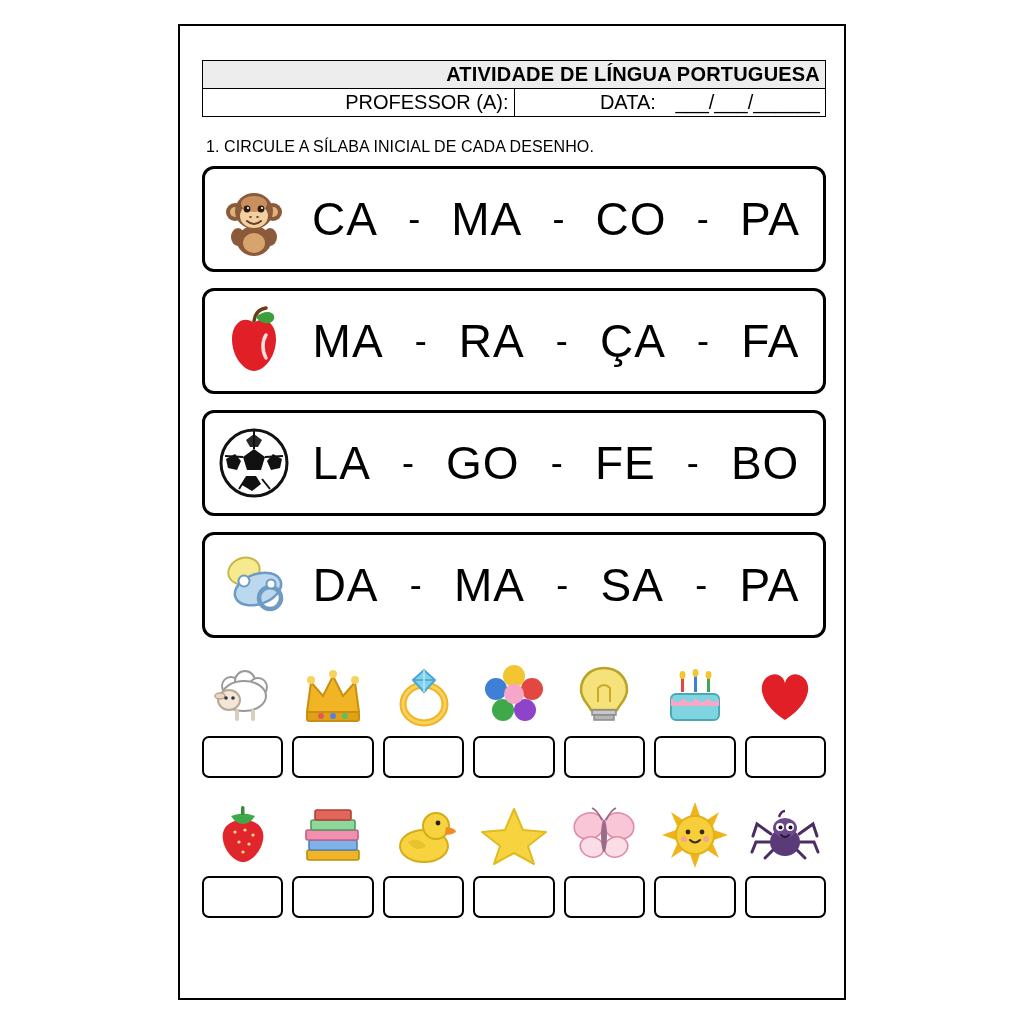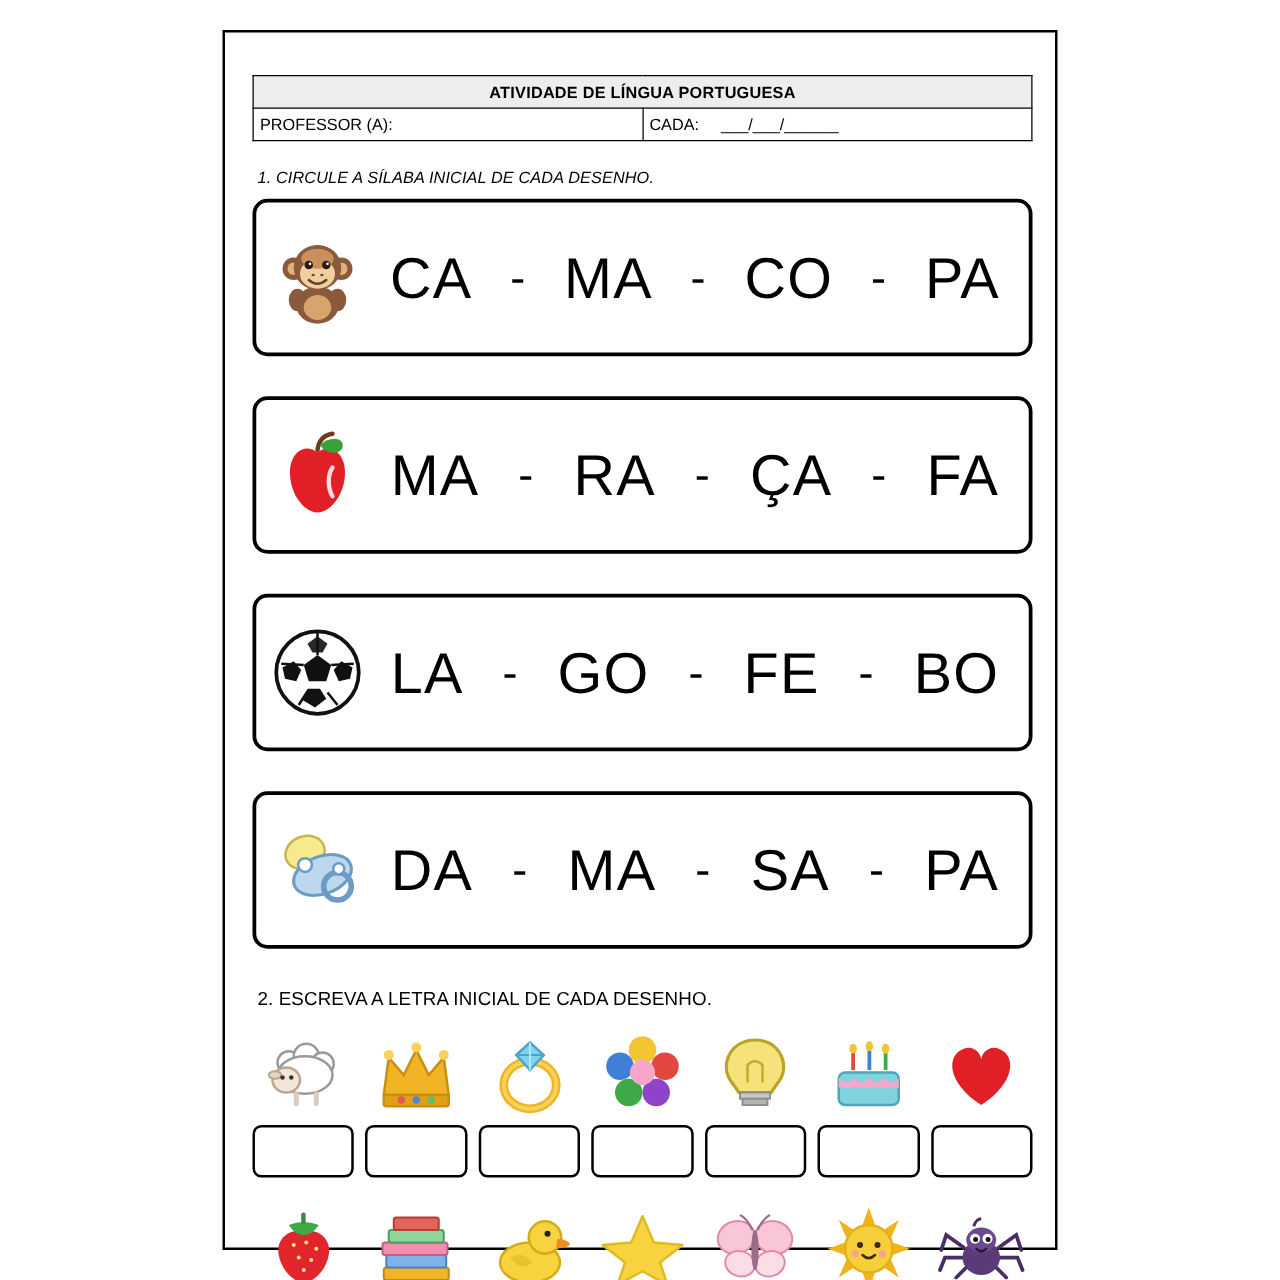--- a/index.html
+++ b/index.html
@@ -35,55 +35,55 @@
   }
 
   
   .hdr-table {
     width: 100%;
     border-collapse: collapse;
     table-layout: fixed;
   }
   .hdr-table td {
     border: 1px solid #000;
-    font-size: 13px;
+    font-size: 20px;
     padding: 2px 5px;
     height: 21px;
     vertical-align: middle;
     white-space: nowrap;
     overflow: hidden;
+    text-align: right;
   }
   .hdr-title {
     background: #ededed;
     text-align: center;
     font-weight: bold;
     font-size: 14.5px;
     letter-spacing: 0.2px;
   }
 
   
   .instr {
-    font-size: 13px;
+    font-size: 16px;
     margin: 21px 0 10px 4px;
     letter-spacing: 0.1px;
-    font-style: italic;
   }
   .instr2 {
     font-size: 15px;
     margin: 18px 0 10px 4px;
     letter-spacing: 0.1px;
   }
 
   
   .syl-row {
     position: relative;
-    height: 126px;
+    height: 106px;
     border: 3px solid #000;
     border-radius: 12px;
-    margin-bottom: 32px;
+    margin-bottom: 16px;
     display: flex;
     align-items: center;
     box-sizing: border-box;
     background: #fff;
   }
   .syl-pic {
     width: 86px;
     height: 86px;
     flex: 0 0 86px;
     display: flex;
@@ -133,21 +133,21 @@
     <div class="inner">
 
       <table class="hdr-table">
         <tbody>
             <tr>
           <td class="hdr-title" colspan="2">ATIVIDADE DE LÍNGUA PORTUGUESA</td>
         </tr>
         <tr>
           <td style="width:66%">PROFESSOR (A):</td>
           <td style="width:34%">
-            <span>CADA:</span>
+            <span>DATA:</span>
             <span style="margin-left:14px;">___/___/______</span>
           </td>
         </tr>
       </tbody>
         </table>
 
       <div class="instr">1. CIRCULE A SÍLABA INICIAL DE CADA DESENHO.</div>
 
       <div class="syl-row">
         <div class="syl-pic">
@@ -244,21 +244,20 @@
           <span>DA</span>
           <span class="dash">-</span>
           <span>MA</span>
           <span class="dash">-</span>
           <span>SA</span>
           <span class="dash">-</span>
           <span>PA</span>
         </div>
       </div>
 
-      <div class="instr2">2. ESCREVA A LETRA INICIAL DE CADA DESENHO.</div>
 
       <div class="grid">
         <div class="cell-pic">
           <svg width="72" height="66" viewBox="0 0 72 66">
             <circle cx="24" cy="24" r="9" fill="#fff" stroke="#999" stroke-width="2"></circle>
             <circle cx="38" cy="19" r="10" fill="#fff" stroke="#999" stroke-width="2"></circle>
             <circle cx="51" cy="25" r="9" fill="#fff" stroke="#999" stroke-width="2"></circle>
             <ellipse cx="37" cy="34" rx="22" ry="15" fill="#fff" stroke="#999" stroke-width="2"></ellipse>
             <ellipse cx="22" cy="38" rx="11" ry="10" fill="#f3e6d8" stroke="#b9a792" stroke-width="2"></ellipse>
             <ellipse cx="13" cy="34" rx="5" ry="3" fill="#e6d6c4" stroke="#b9a792" stroke-width="1.5"></ellipse>

